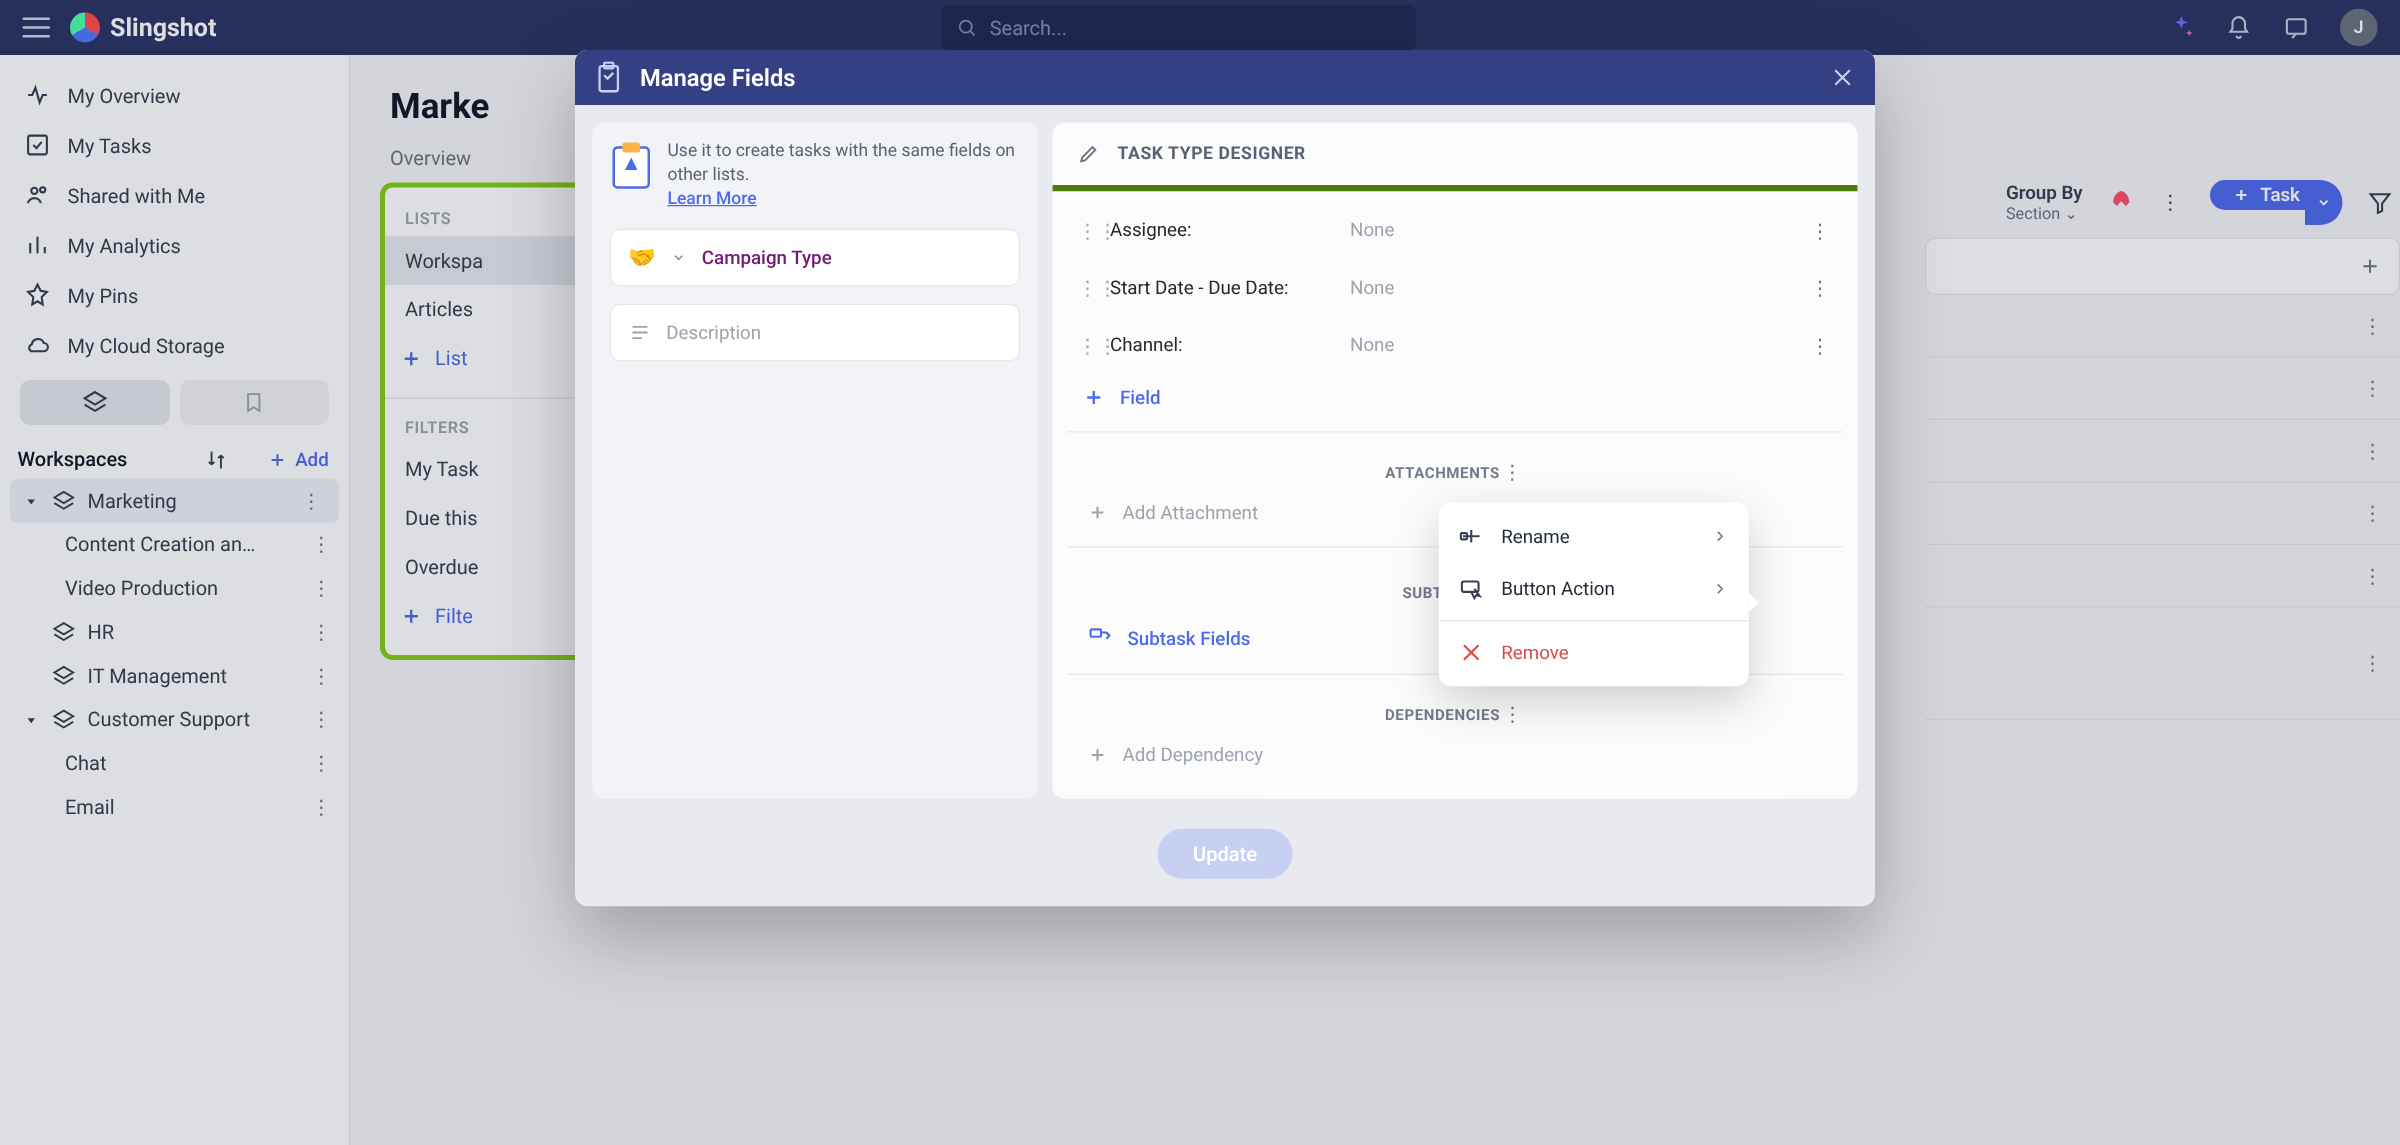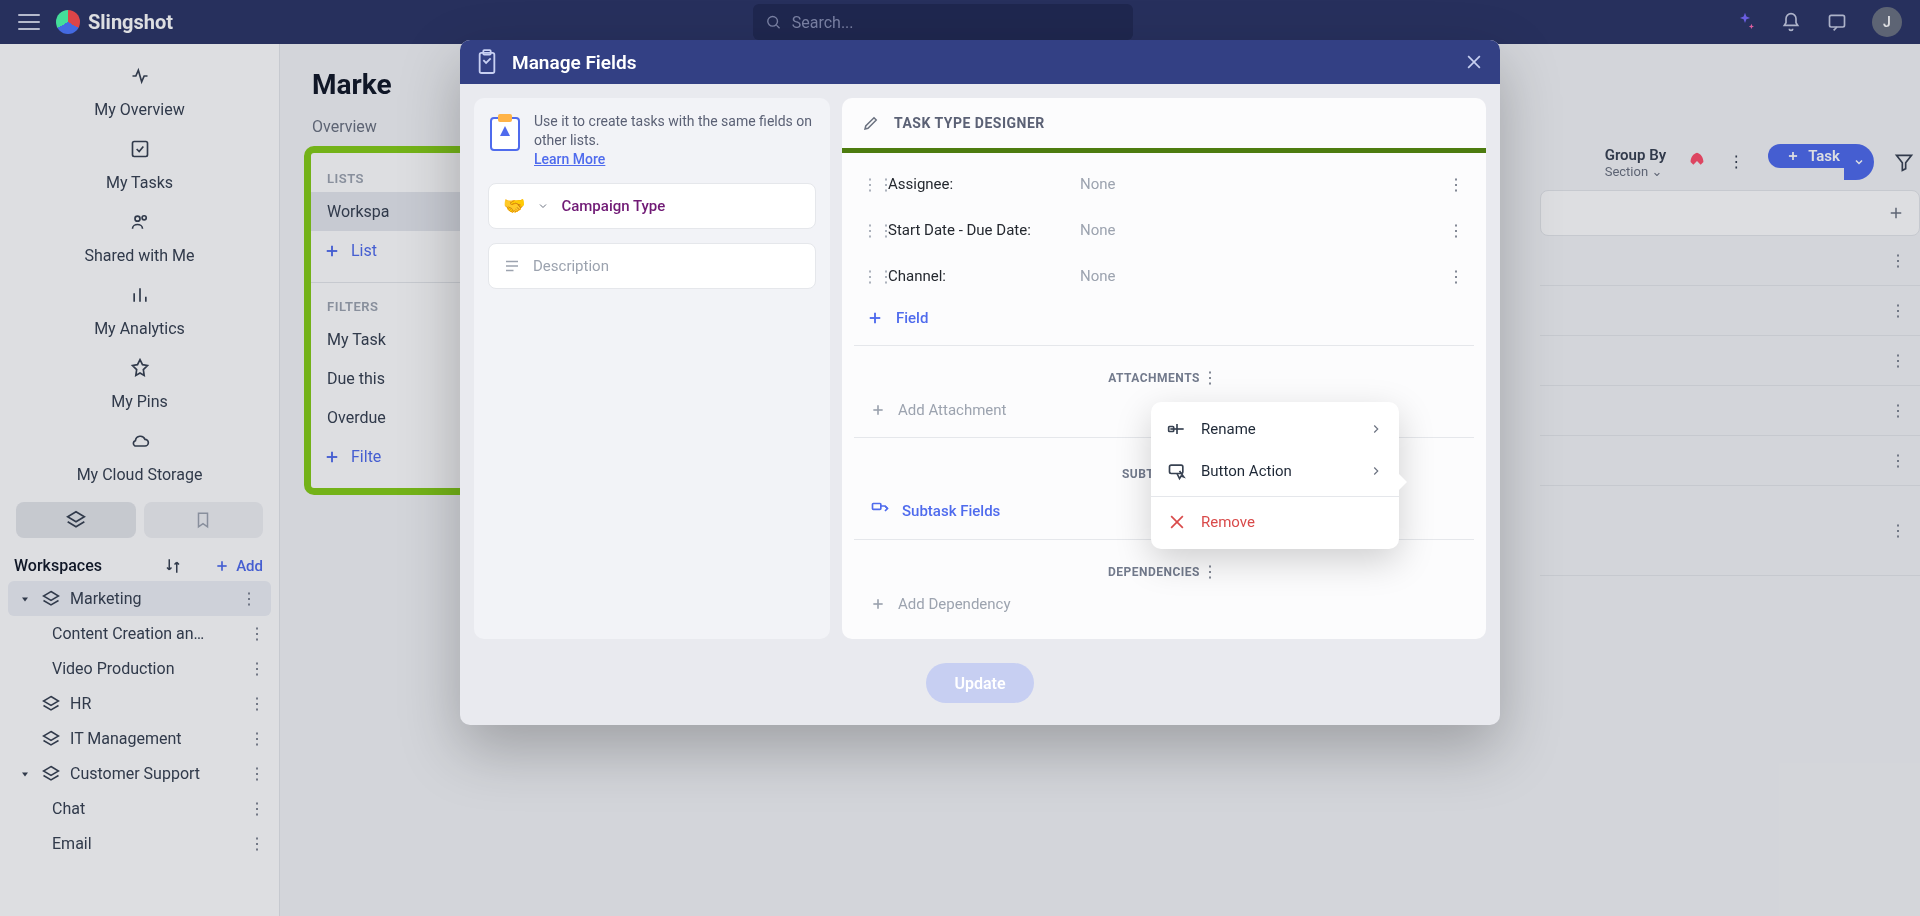--- a/index.html
+++ b/index.html
@@ -16,40 +16,40 @@
 .search input { background: transparent; border: none; outline: none; color: #c8cde4; font-size: 16px; width: 100%; }
 .search input::placeholder { color: #8c93b8; }
 .topbar-spacer { flex: 1; }
 .topbar-icon { width: 22px; height: 22px; color: #c8cde4; display: flex; align-items: center; justify-content: center; cursor: pointer; }
 .topbar-icons { display: flex; align-items: center; gap: 24px; }
 .avatar { width: 30px; height: 30px; border-radius: 50%; background: #6b7280; color: #fff; display: flex; align-items: center; justify-content: center; font-size: 14px; font-weight: 600; }
 
 
 .layout { display: flex; height: calc(916px - 44px); }
 .sidebar { width: 280px; background: #fff; border-right: 1px solid #e5e7eb; padding: 12px 0; overflow-y: auto; }
-.side-item { display: flex; align-items: center; gap: 14px; padding: 10px 20px; color: #374151; font-size: 16px; cursor: pointer; flex-direction: column; }
+.side-item { display: flex; align-items: center; gap: 14px; padding: 10px 20px; color: #374151; font-size: 16px; cursor: pointer; }
 .side-item svg, .side-item .ico { width: 20px; height: 20px; flex-shrink: 0; color: #374151; }
 .side-tab-row { display: flex; gap: 8px; padding: 0 16px; margin: 8px 0 12px; }
 .side-tab { flex: 1; height: 36px; border-radius: 8px; background: #f0f1f4; display: flex; align-items: center; justify-content: center; color: #6b7280; }
 .side-tab.active { background: #e5e7eb; color: #374151; }
 .ws-header { display: flex; align-items: center; justify-content: space-between; padding: 6px 16px 6px 14px; }
 .ws-header .label { font-size: 16px; color: #111827; font-weight: 500; }
 .ws-header .actions { display: flex; align-items: center; gap: 32px; }
 .add-link { color: #4f6bed; font-size: 15px; font-weight: 500; }
 .tree-item { display: flex; align-items: center; gap: 10px; padding: 8px 12px 8px 18px; font-size: 16px; color: #374151; position: relative; }
 .tree-item.active { background: #eef0f6; border-radius: 6px; margin: 0 8px; padding-left: 10px; }
 .tree-item .more { margin-left: auto; width: 20px; text-align: center; color: #6b7280; cursor: pointer; }
 .tree-child { padding-left: 52px; }
 .caret { width: 14px; height: 14px; display: flex; align-items: center; justify-content: center; }
 
 
 .main { flex: 1; padding: 16px 24px; position: relative; background: #f4f5f7; overflow: hidden; }
 .page-title { font-size: 28px; font-weight: 700; color: #111827; margin: 8px 0 16px 8px; }
 .tabs { padding-left: 8px; color: #6b7280; font-size: 16px; margin-bottom: 10px; }
-.panel { background: #fff; border: 7px solid #84cc16; border-radius: 10px; padding: 12px 0; width: 234px; }
+.panel { background: #fff; border: 4px solid #84cc16; border-radius: 10px; padding: 12px 0; width: 234px; }
 .panel-heading { font-size: 13px; letter-spacing: 0.5px; color: #9ca3af; font-weight: 600; padding: 6px 16px; }
 .panel-item { padding: 10px 16px; font-size: 16px; color: #374151; }
 .panel-item.active { background: #e6e8ee; }
 .panel-add { display: flex; align-items: center; gap: 10px; color: #4f6bed; padding: 10px 12px; font-size: 16px; }
 
 .right-strip { position: absolute; top: 100px; right: 0; width: 380px; }
 .groupby { display: flex; align-items: center; gap: 20px; justify-content: flex-end; padding-right: 6px; }
 .groupby-label { font-size: 15px; color: #374151; font-weight: 600; text-align: left; }
 .groupby-sub { font-size: 13px; color: #6b7280; }
 .pill-btn { background: #4f6bed; color: #fff; border-radius: 999px; height: 24px; padding: 0 18px; display: flex; align-items: center; gap: 8px; font-size: 15px; font-weight: 600; }
@@ -294,20 +294,21 @@
   </div>
 
   <div class="main">
     <div class="page-title">Marke</div>
     <div class="tabs">Overview</div>
 
     <div style="display:flex;gap:20px;">
       <div class="panel">
         <div class="panel-heading">LISTS</div>
         <div class="panel-item active">Workspa</div>
+        <div class="panel-item">Articles</div>
         <div class="panel-add">
           <svg width="18" height="18" viewBox="0 0 24 24" fill="none" stroke="#4f6bed" stroke-width="2.5">
               <line x1="12" y1="5" x2="12" y2="19"></line>
               <line x1="5" y1="12" x2="19" y2="12"></line>
             </svg>
           <span>List</span>
         </div>
         <div class="panel-heading" style="margin-top:12px;border-top:1px solid #e5e7eb;padding-top:16px;">FILTERS</div>
         <div class="panel-item">My Task</div>
         <div class="panel-item">Due this</div>

